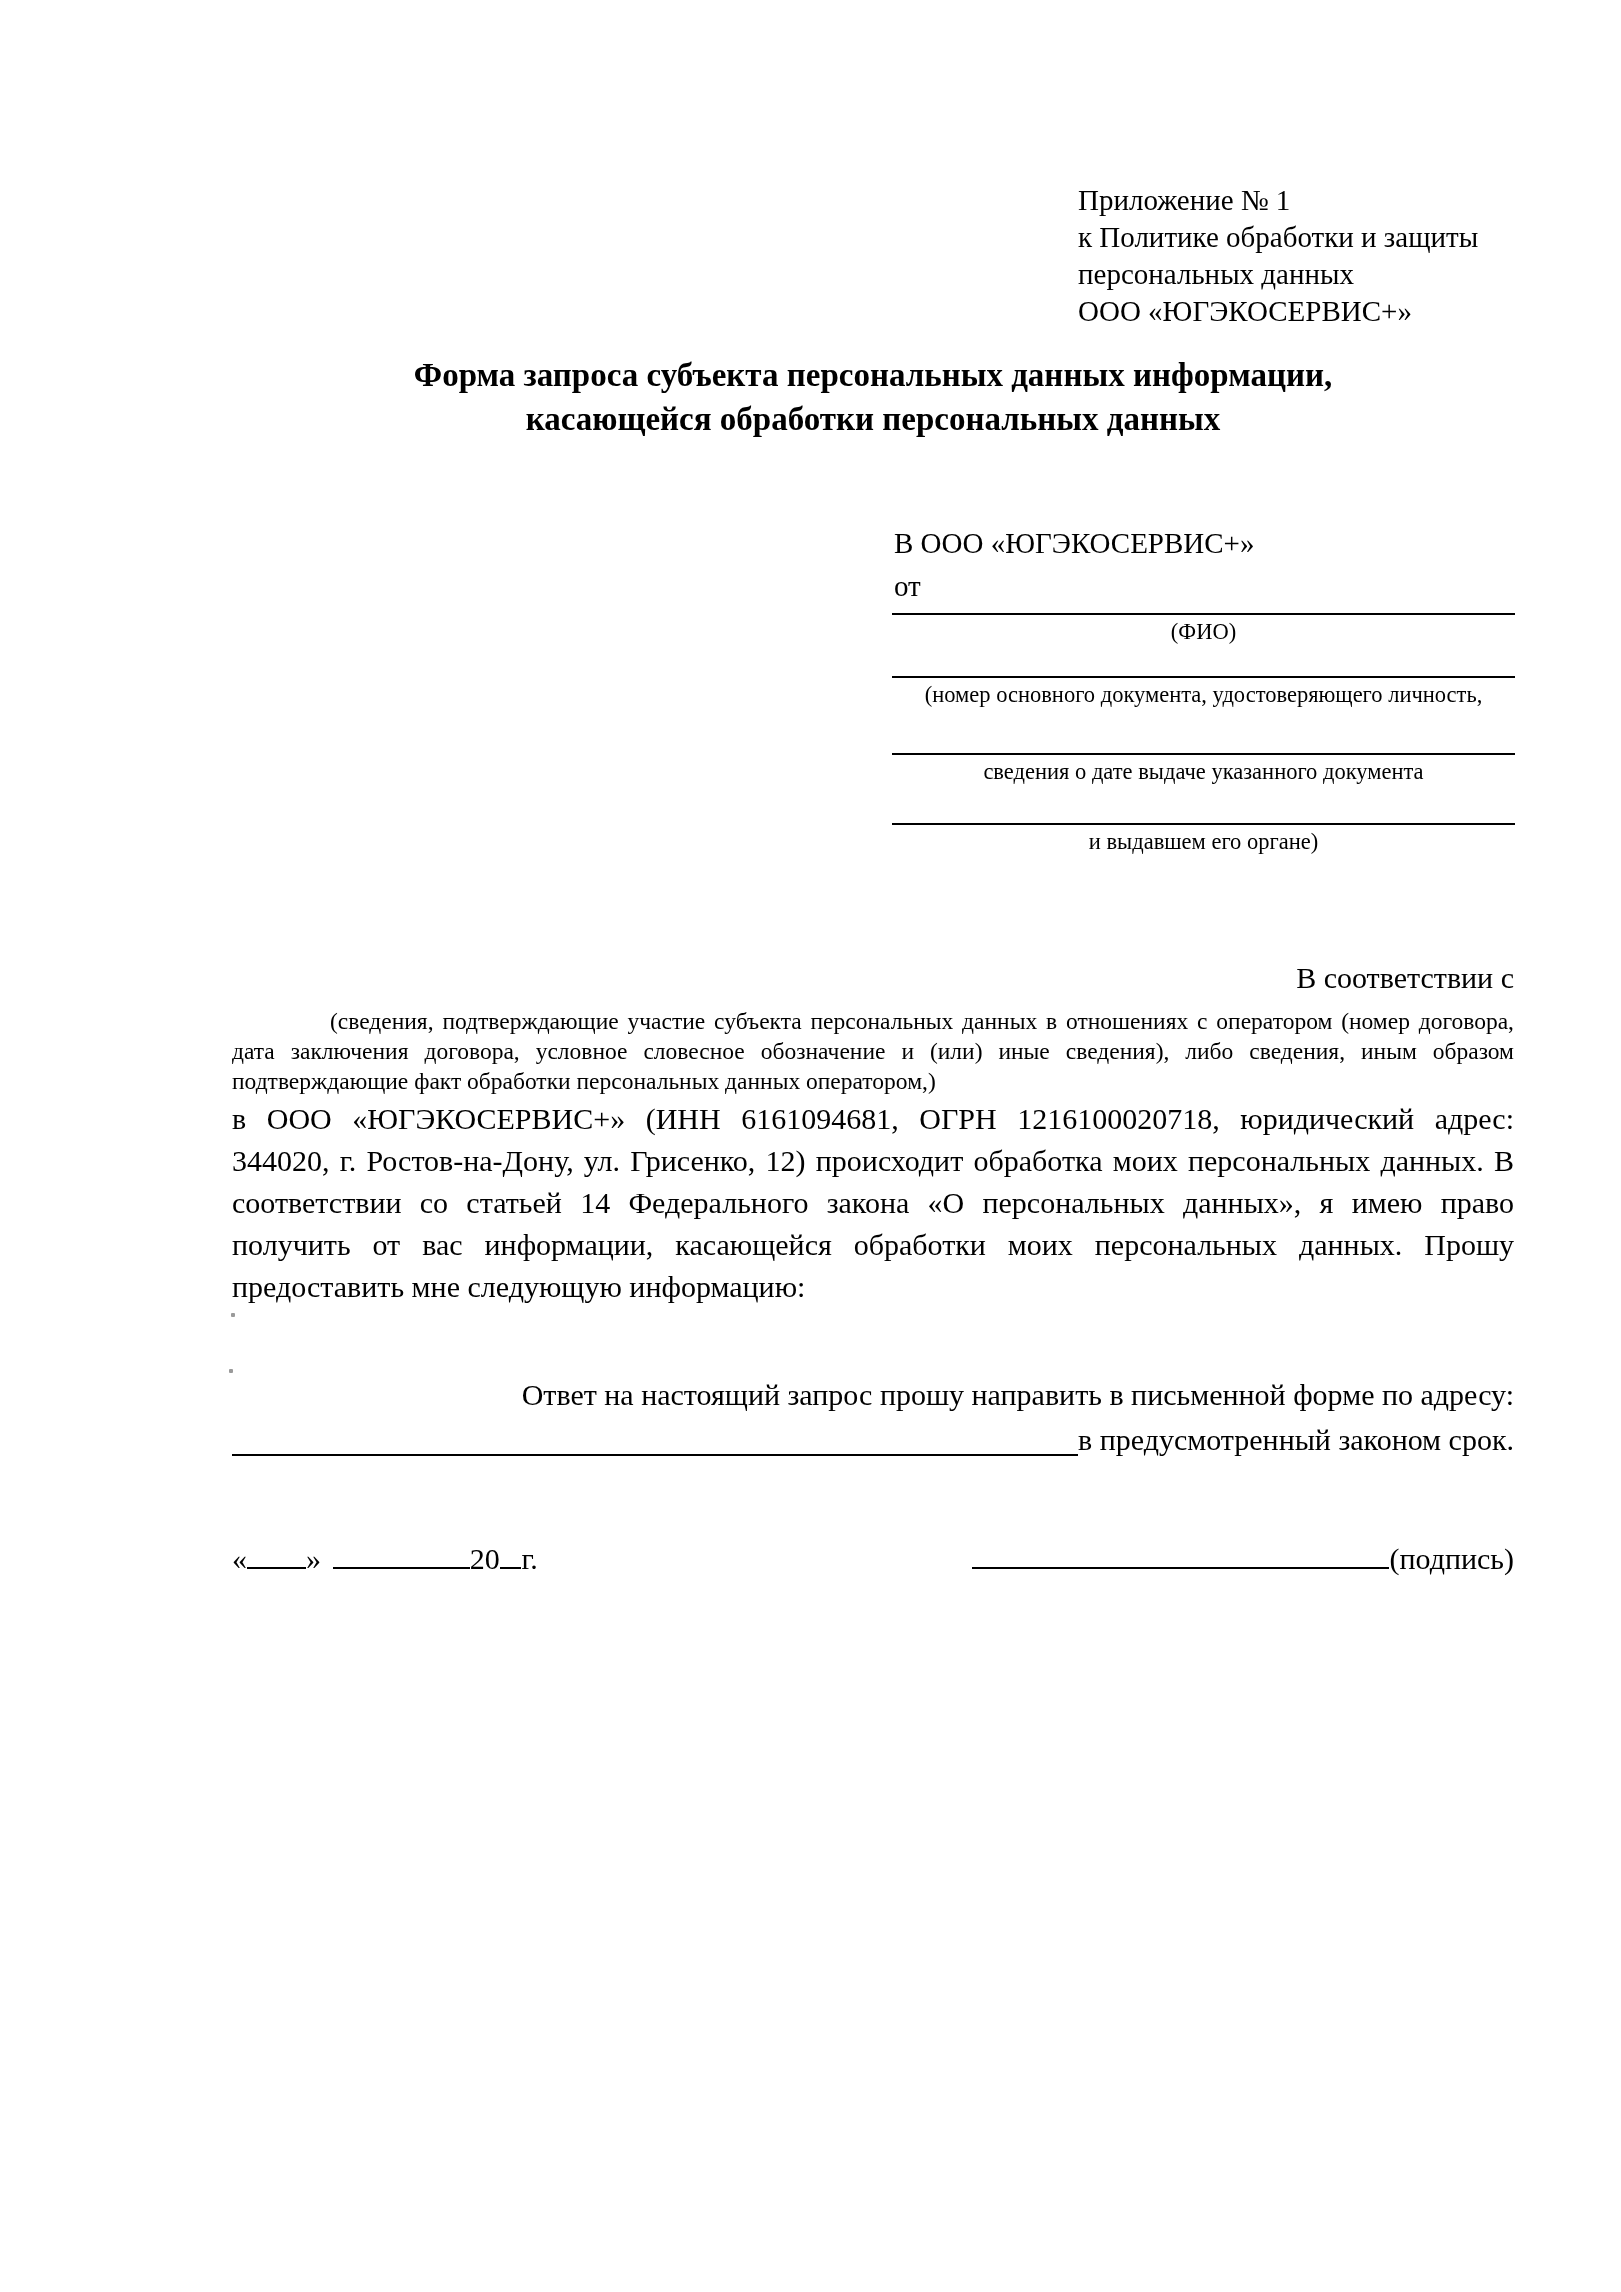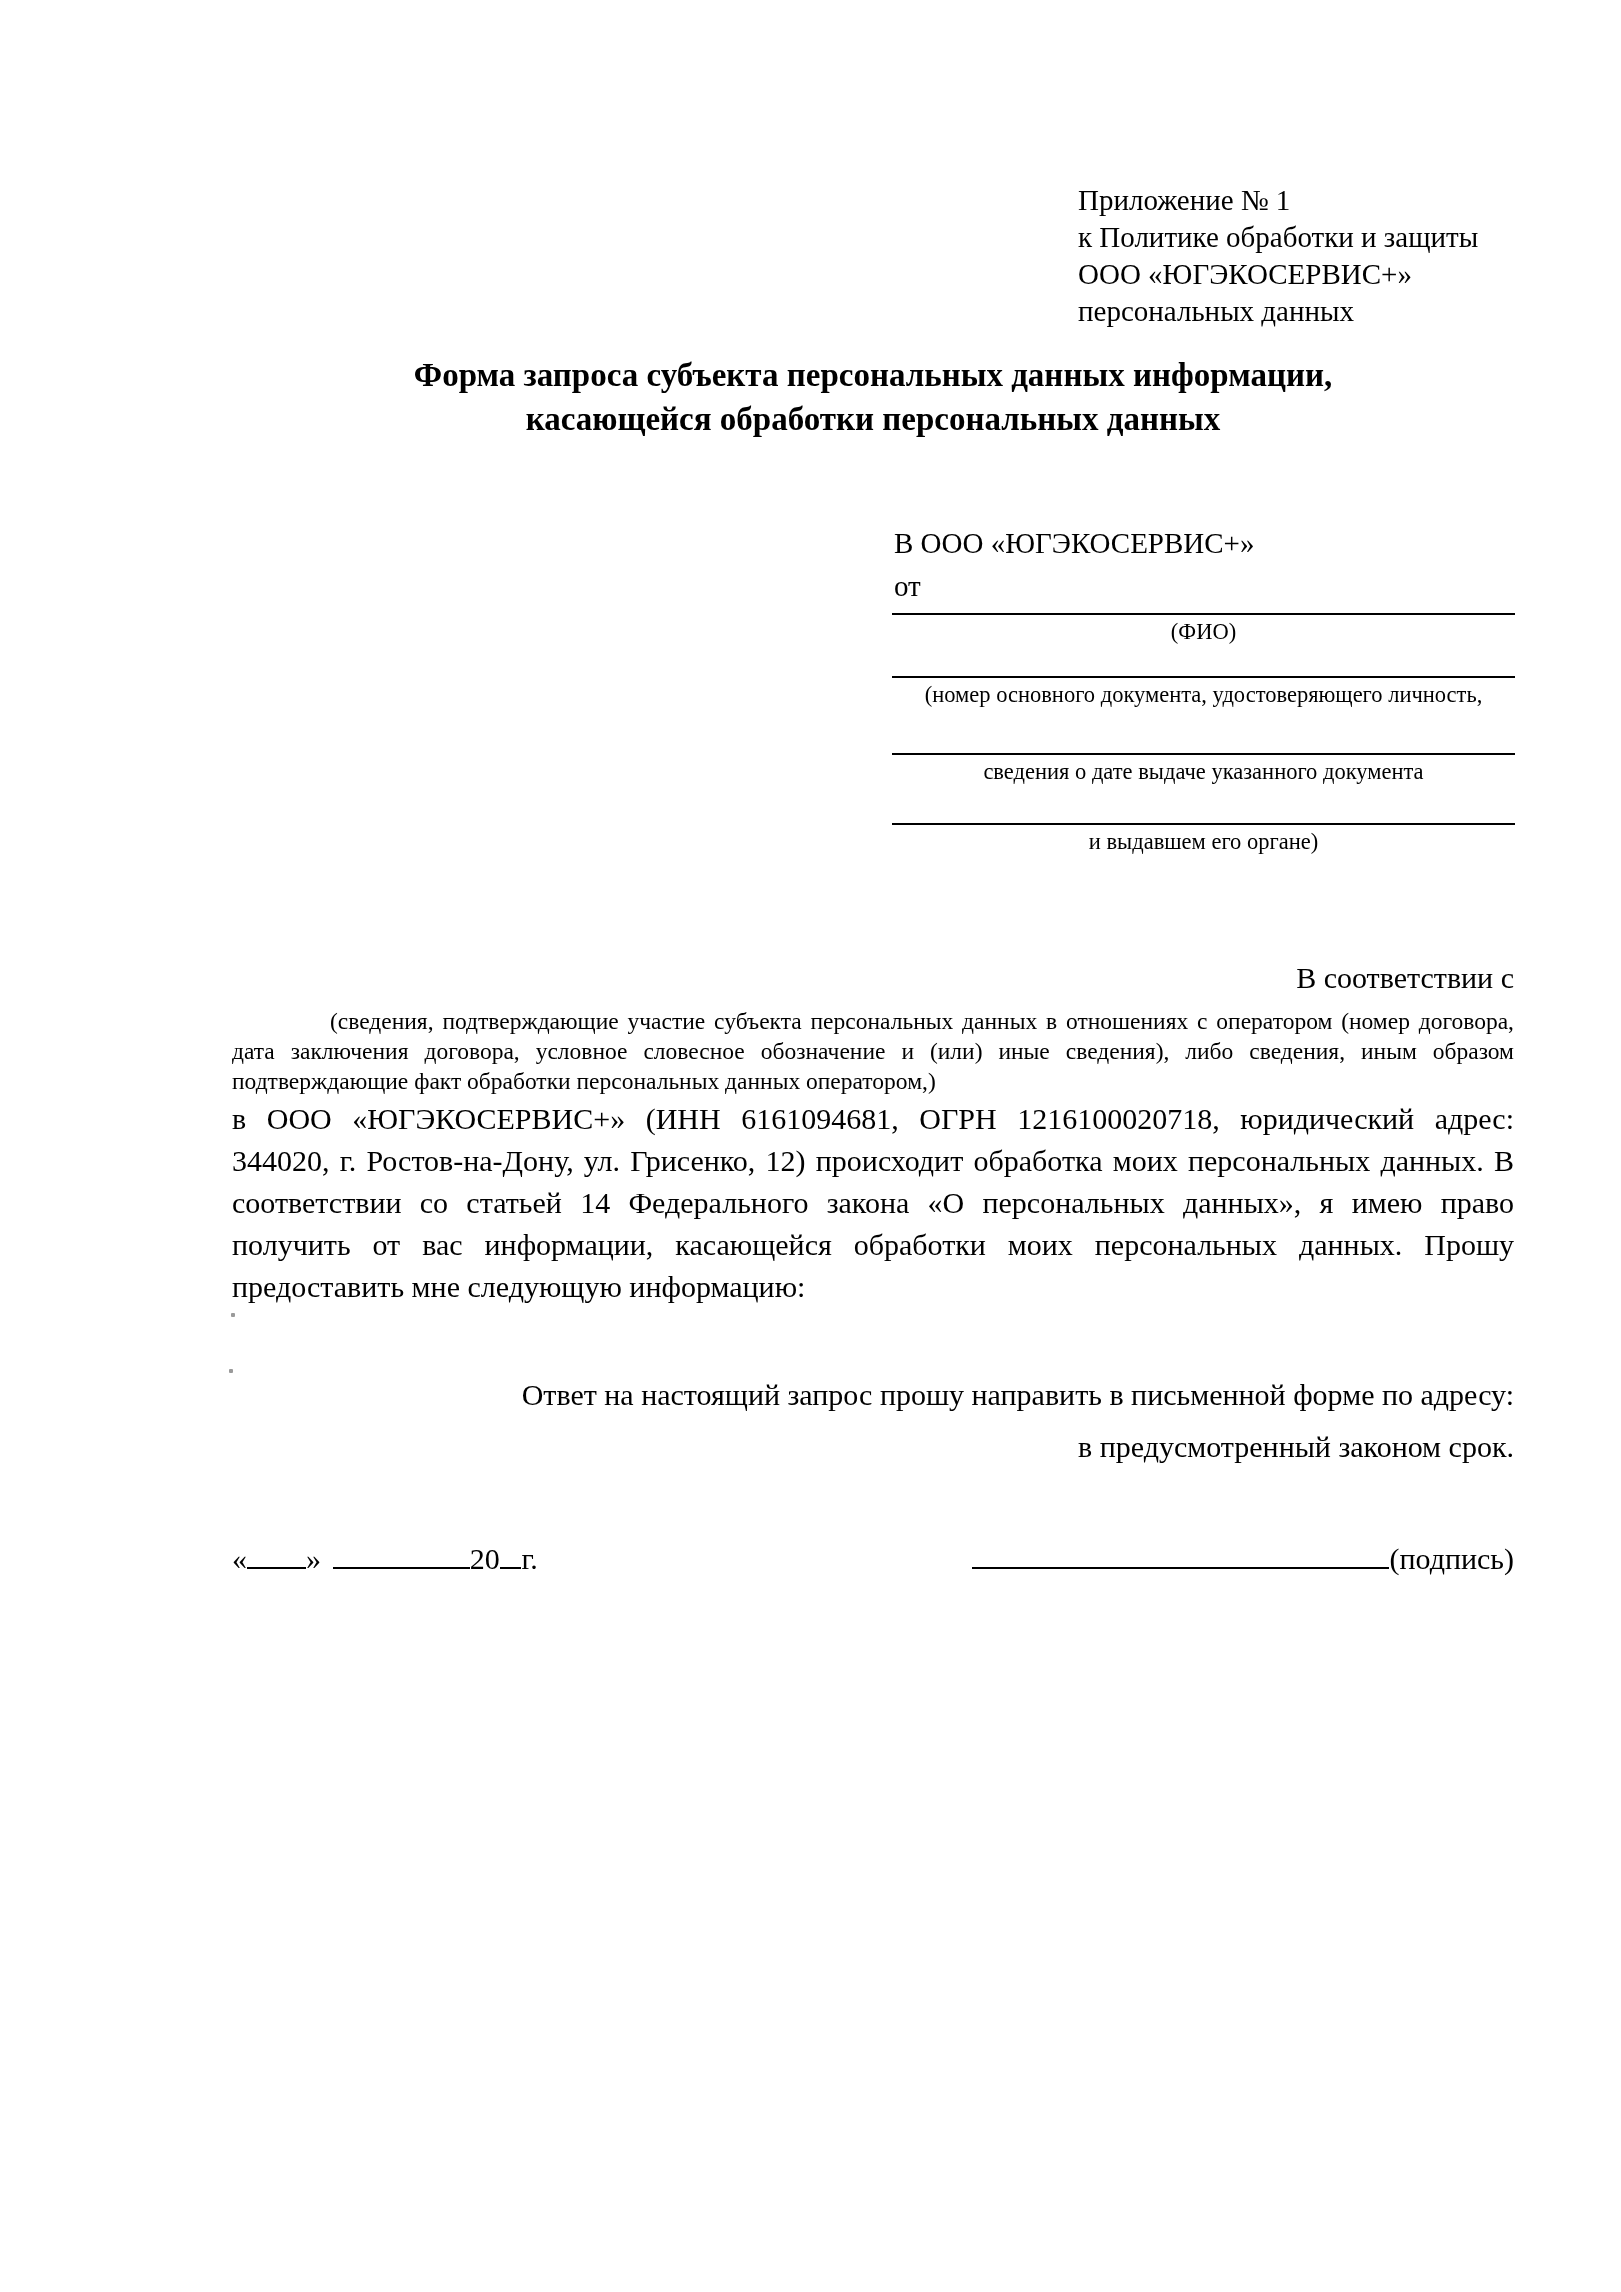--- a/index.html
+++ b/index.html
@@ -133,21 +133,21 @@
   
   .reply {
     position: absolute;
     left: 232px;
     top: 1374px;
     width: 1282px;
     font-size: 30px;
     line-height: 42px;
   }
   .reply-line1 { text-align: right; white-space: nowrap; }
-  .reply-line2 { display: flex; align-items: flex-end; margin-top: 2.9px; flex-direction: column; }
+  .reply-line2 { display: flex; align-items: flex-end; margin-top: 2.9px; }
   .reply-suffix { white-space: nowrap; }
   .reply-line2 .fill { margin-left: 0; }
 
   
   .signature-row {
     position: absolute;
     left: 232px;
     top: 1537px;
     width: 1282px;
     font-size: 30px;
@@ -167,22 +167,22 @@
   .ul.w425 { width: 417px; }
 </style>
 </head>
 <body>
 
 <div class="page">
 
   <div class="header-block">
     <div>Приложение № 1</div>
     <div>к Политике обработки и защиты</div>
+    <div>персональных данных</div>
     <div>ООО «ЮГЭКОСЕРВИС+»</div>
-    <div>персональных данных</div>
   </div>
 
   <div class="doc-title">
     <div>Форма запроса субъекта персональных данных информации,</div>
     <div>касающейся обработки персональных данных</div>
   </div>
 
   <div class="addressee">
     <div class="addr-to">В ООО «ЮГЭКОСЕРВИС+»</div>
     <div class="addr-from">от</div>

